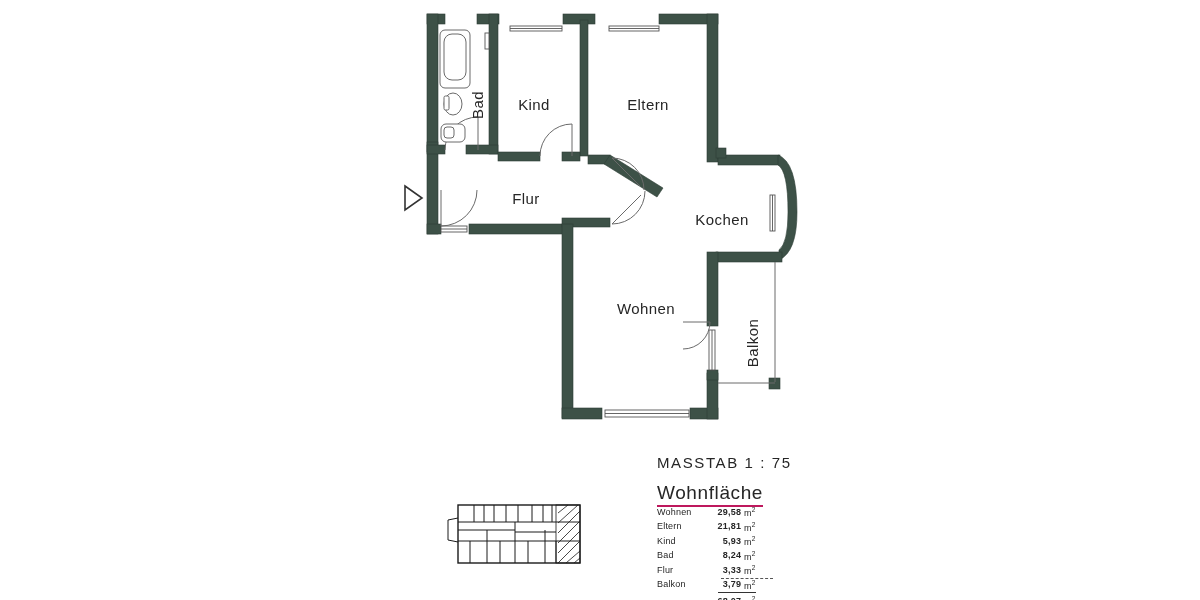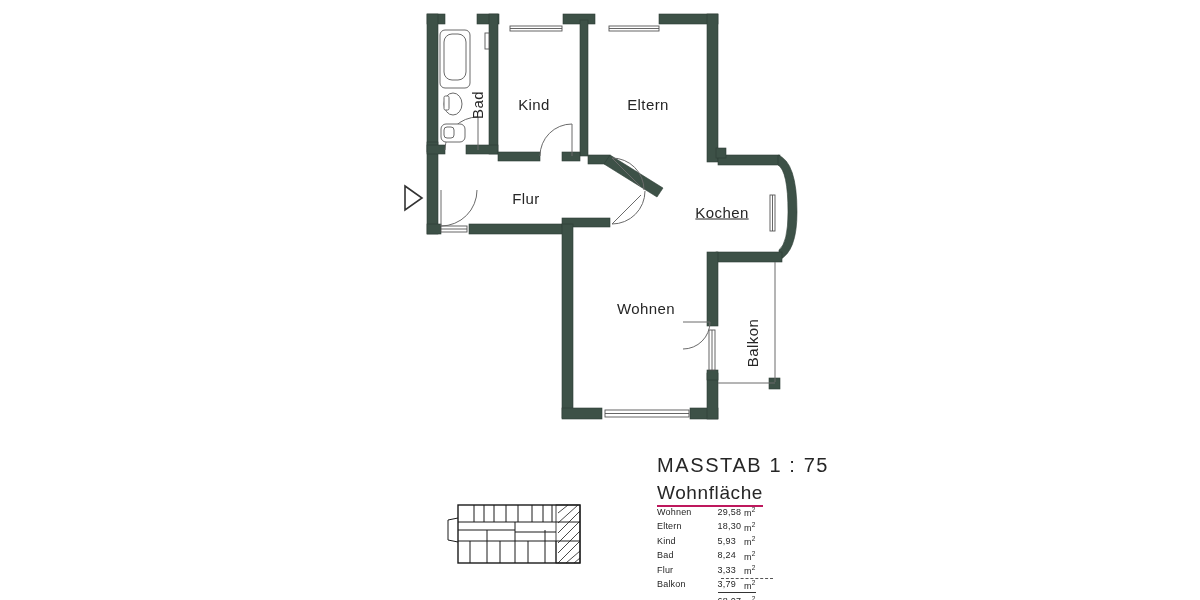--- a/index.html
+++ b/index.html
@@ -30,21 +30,21 @@
   }
   .room-label {
     font-size: 15px;
     letter-spacing: 0.4px;
     transform: translate(-50%, -50%);
   }
   .room-label.vert {
     transform: translate(-50%, -50%) rotate(-90deg);
   }
   .scale-title {
-    font-size: 20px;
+    font-size: 15px;
     letter-spacing: 1.6px;
     text-align: right;
   }
   .legend-title {
     font-size: 19px;
     letter-spacing: 0.6px;
     border-bottom: 2px solid #be185d;
     padding-bottom: 1px;
   }
   .legend-table {
@@ -54,21 +54,21 @@
     border-collapse: collapse;
   }
   .legend-table td {
     padding: 0 0 1px 0;
     font-size: 9px;
     line-height: 10.5px;
     color: #262626;
     font-family: "Liberation Sans", sans-serif;
   }
   .legend-table td.name { text-align: left; padding-right: 26px; }
-  .legend-table td.val  { padding-right: 3px; }
+  .legend-table td.val  { text-align: right; padding-right: 3px; font-weight: bold; }
   .legend-table td.unit { text-align: left; }
   .legend-table tr.total td.val,
   .legend-table tr.total td.unit {
     border-top: 1px solid #333;
   }
   .legend-table tr.total td {
     padding-top: 1px;
   }
   .legend-underline {
     position: absolute;
@@ -241,36 +241,36 @@
     </g>
   </g>
 </svg>
 
 <div class="txt room-label" style="left:646px; top:308px;">Wohnen</div>
 <div class="txt room-label" style="left:648px; top:104px;">Eltern</div>
 <div class="txt room-label" style="left:534px; top:104px;">Kind</div>
 <div class="txt room-label vert" style="left:477px; top:105px;">Bad</div>
 <div class="txt room-label" style="left:526px; top:198px;">Flur</div>
 <div class="txt room-label vert" style="left:752px; top:343px;">Balkon</div>
-<div class="txt room-label" style="left:722px; top:212px;text-decoration:underline;">Kochen</div>
+<div class="txt room-label" style="left:722px; top:219px;">Kochen</div>
 
 <div class="txt scale-title" style="left:657px; top:454px;">MASSTAB 1 : 75</div>
 
 <div class="txt legend-title" style="left:657px; top:482px;">Wohnfläche</div>
 
 <table class="legend-table" style="left:657px; top:505px;">
   <tbody>
     <tr>
       <td class="name">Wohnen</td>
       <td class="val">29,58</td>
       <td class="unit">m<span class="sup">2</span></td>
     </tr>
     <tr>
       <td class="name">Eltern</td>
-      <td class="val">18,30</td>
+      <td class="val">21,81</td>
       <td class="unit">m<span class="sup">2</span></td>
     </tr>
     <tr>
       <td class="name">Kind</td>
       <td class="val">5,93</td>
       <td class="unit">m<span class="sup">2</span></td>
     </tr>
     <tr>
       <td class="name">Bad</td>
       <td class="val">8,24</td>

